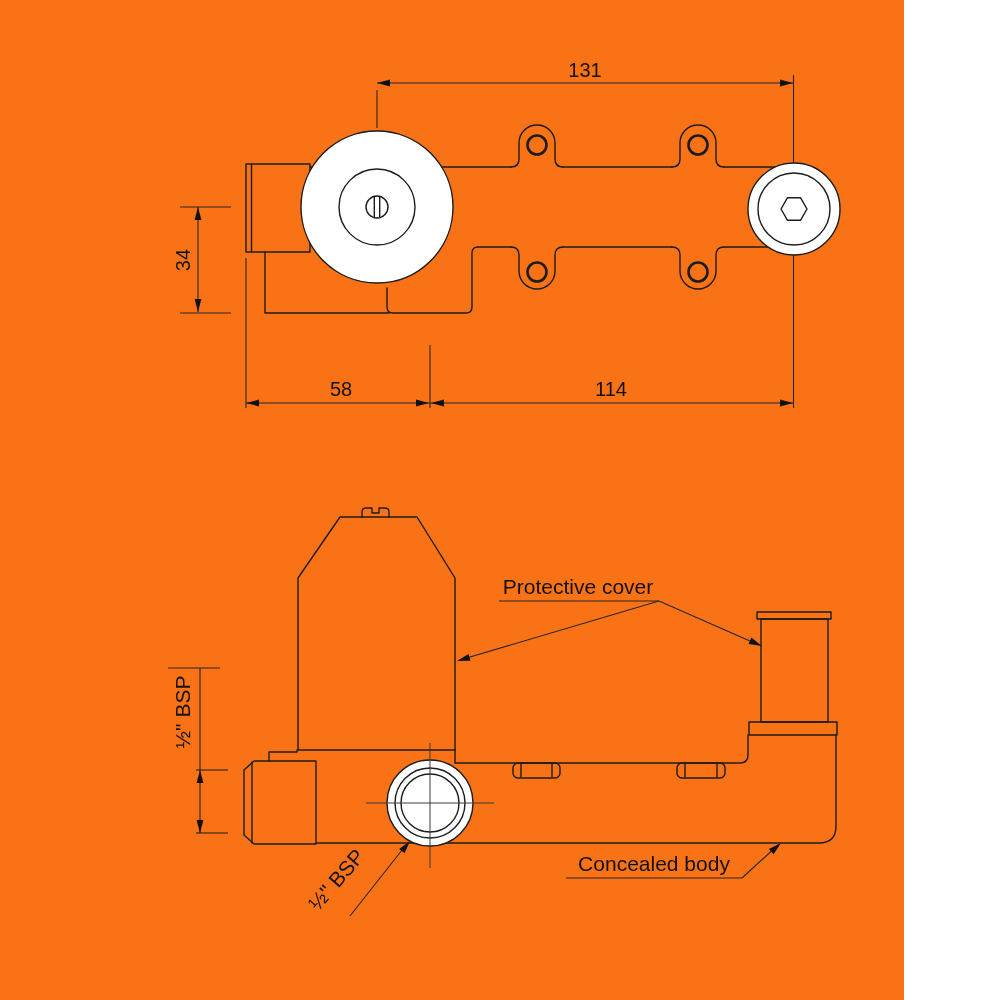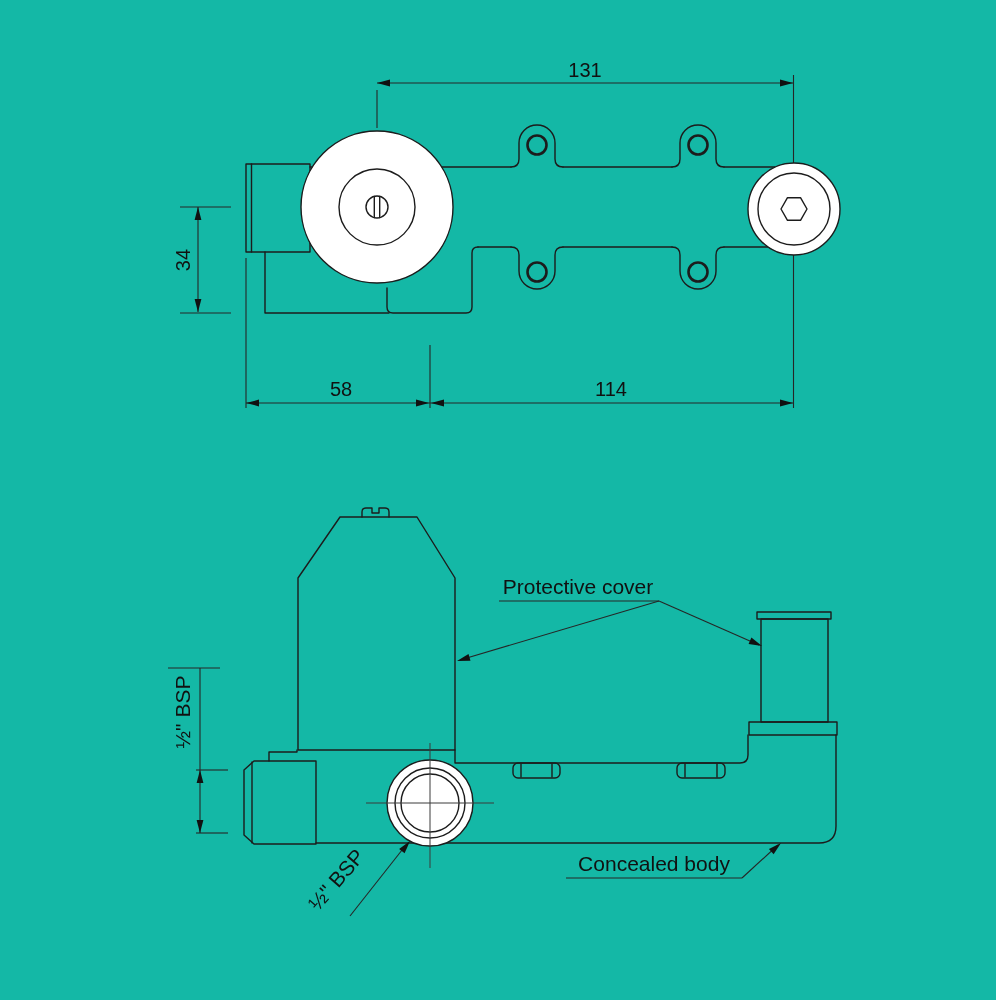--- a/index.html
+++ b/index.html
@@ -1,16 +1,16 @@
 <!DOCTYPE html>
 <html><head>
 <meta charset="utf-8">
 <style>
   html,body{margin:0;padding:0;background:#ffffff;}
-  .page{width:996px;height:1000px;background:#14b8a6;position:relative;overflow:hidden;
+  .page{width:904px;height:1000px;background:#f97316;position:relative;overflow:hidden;
         font-family:"Liberation Sans", sans-serif;}
   svg{display:block;}
   .outline{fill:none;stroke:#1c1c1c;stroke-width:1.4;stroke-linecap:round;stroke-linejoin:round;}
   .outline-fill{fill:#ffffff;stroke:#1c1c1c;stroke-width:1.4;}
   .thick-hole{fill:none;stroke:#1c1c1c;stroke-width:2.6;}
   .dim{fill:none;stroke:#262626;stroke-width:1.1;stroke-linecap:butt;}
   .centerline{fill:none;stroke:#3a3a3a;stroke-width:1;}
   .arrow{fill:#111111;stroke:none;}
   .dim-text{fill:#111111;font-size:20px;font-family:"Liberation Sans",sans-serif;}
   .label-text{fill:#111111;font-size:21px;font-family:"Liberation Sans",sans-serif;}

